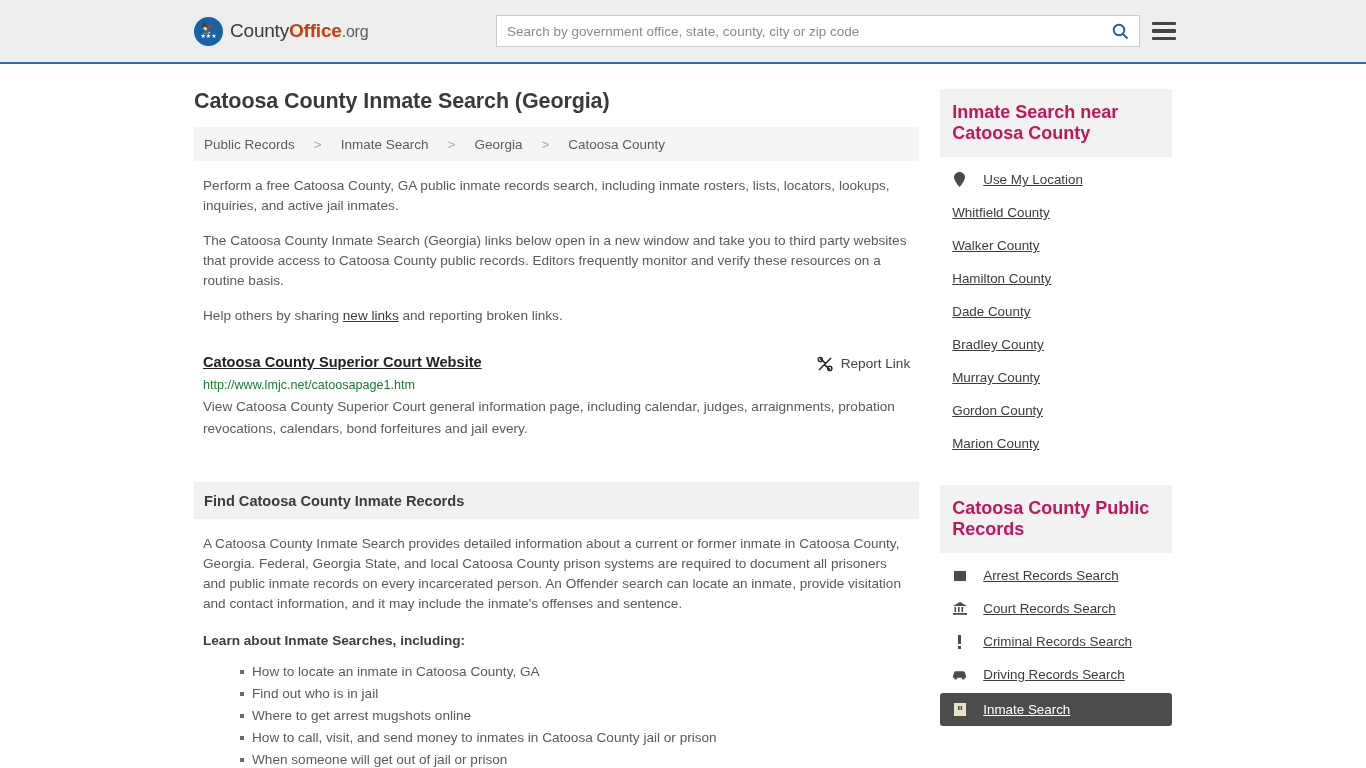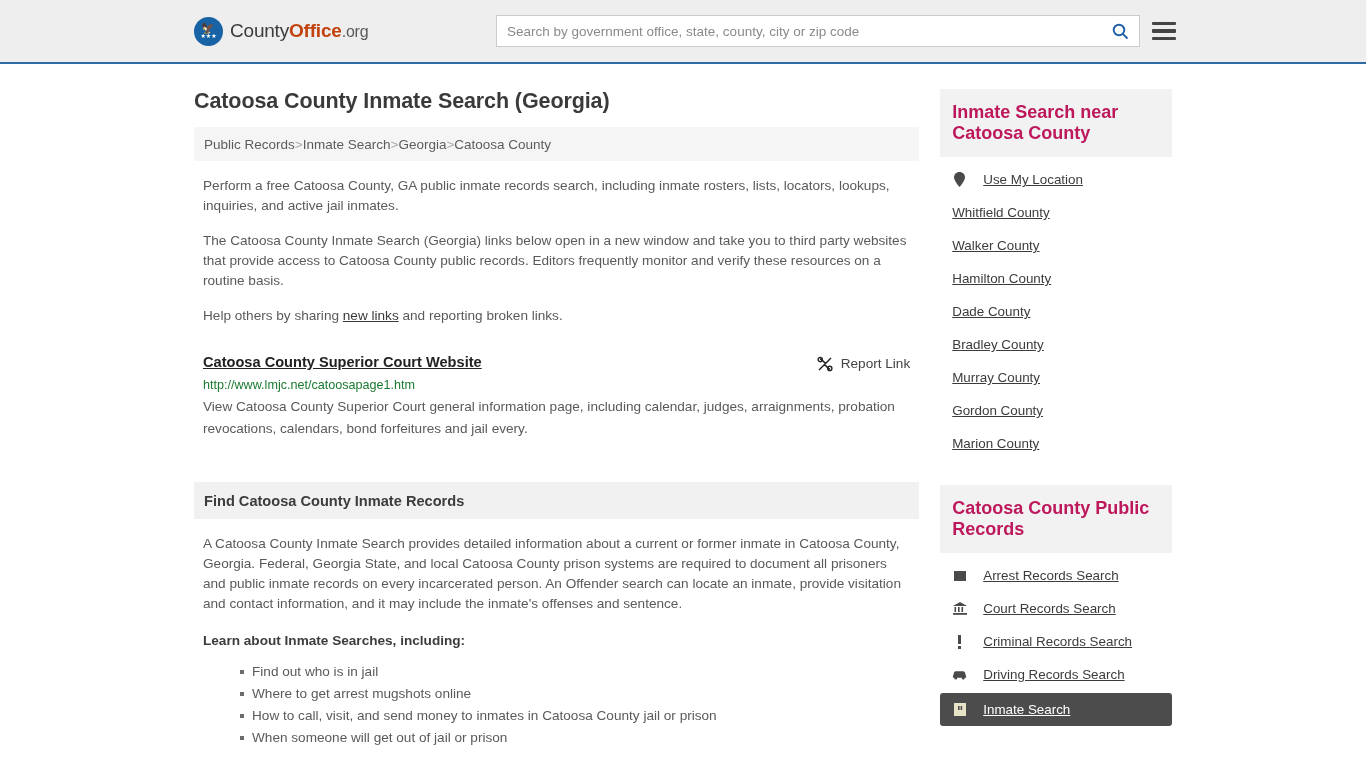--- a/index.html
+++ b/index.html
@@ -93,21 +93,21 @@
     font-weight: bold;
     margin: 25px 0 13px 0;
     letter-spacing: -0.1px;
   }
   .breadcrumb {
     background: #f5f5f5;
     height: 34px;
     display: flex; align-items: center;
     padding: 0 10px;
     font-size: 13.5px;
-    gap: 0;
+    gap: 19px;
   }
   .breadcrumb a { color: #5c5c5c; text-decoration: none; }
   .breadcrumb .sep { color: #aaaaaa; }
 
   p.body-text {
     font-size: 13.6px;
     line-height: 20px;
     color: #5a5a5a;
     margin: 15px 0 0 0;
     padding: 0 9px;
@@ -280,20 +280,21 @@
       <div class="link-url">http://www.lmjc.net/catoosapage1.htm</div>
       <div class="link-desc">View Catoosa County Superior Court general information page, including calendar, judges, arraignments, probation revocations, calendars, bond forfeitures and jail every.</div>
     </div>
 
     <div class="section-head">Find Catoosa County Inmate Records</div>
     <div class="section-body">
       <p class="body-text" style="padding:0">A Catoosa County Inmate Search provides detailed information about a current or former inmate in Catoosa County, Georgia. Federal, Georgia State, and local Catoosa County prison systems are required to document all prisoners and public inmate records on every incarcerated person. An Offender search can locate an inmate, provide visitation and contact information, and it may include the inmate's offenses and sentence.</p>
     </div>
     <p class="lead-in">Learn about Inmate Searches, including:</p>
     <ul class="bullets">
+      <li>How to locate an inmate in Catoosa County, GA</li>
       <li>Find out who is in jail</li>
       <li>Where to get arrest mugshots online</li>
       <li>How to call, visit, and send money to inmates in Catoosa County jail or prison</li>
       <li>When someone will get out of jail or prison</li>
     </ul>
   </div>
 
   <div class="side-col">
 
     <div class="panel">

